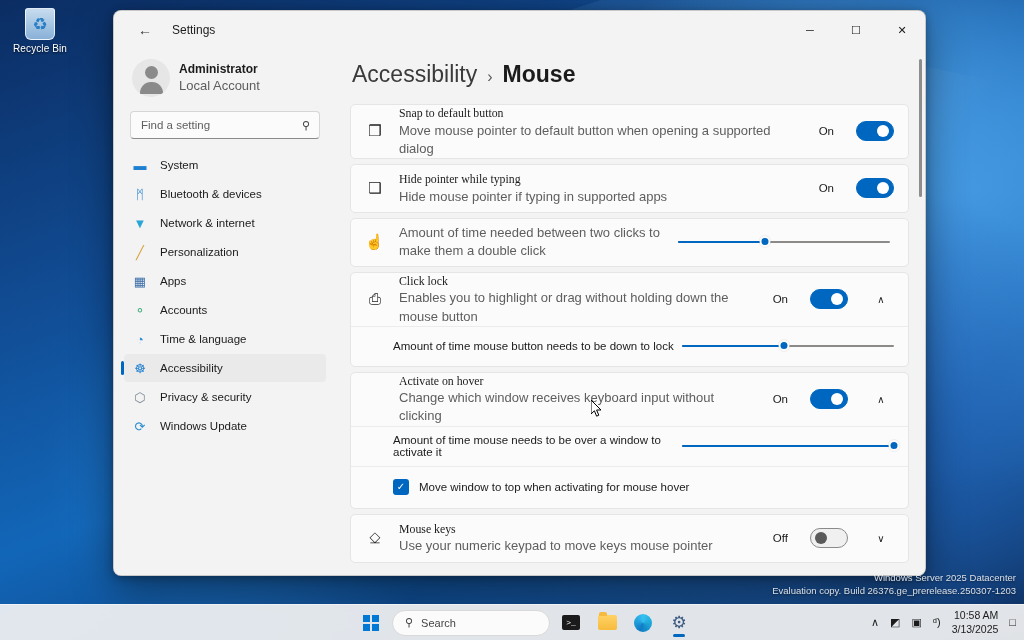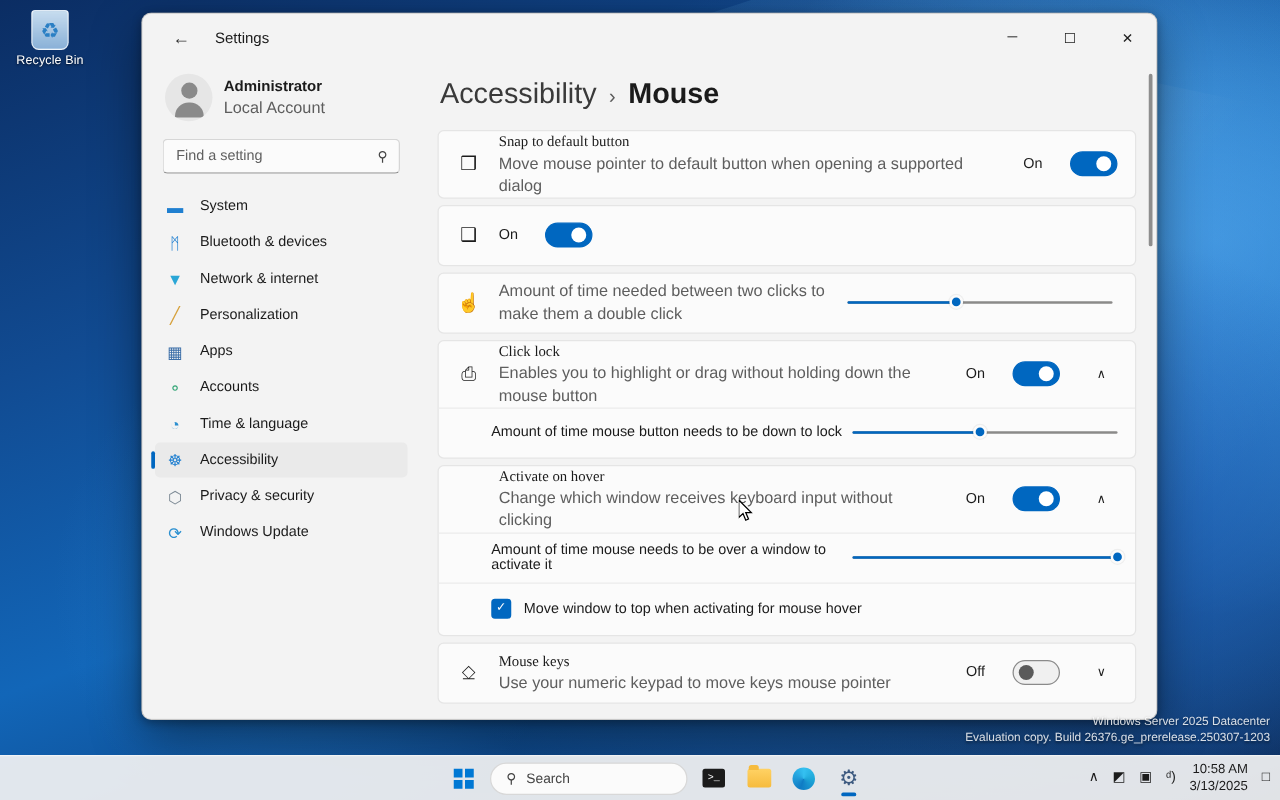--- a/index.html
+++ b/index.html
@@ -369,20 +369,24 @@
               </div>
               <span class="row-state">On</span>
               <div class="toggle">
                 <span class="knob"></span>
               </div>
             </div>
           </div>
           <div class="card">
             <div class="row">
               <span class="row-ic">❑</span>
+              <div class="row-txt">
+                <div class="row-title">Hide pointer while typing</div>
+                <div class="row-sub">Hide mouse pointer if typing in supported apps</div>
+              </div>
               <span class="row-state">On</span>
               <div class="toggle">
                 <span class="knob"></span>
               </div>
             </div>
           </div>
           <div class="card">
             <div class="row">
               <span class="row-ic">☝</span>
               <div class="row-txt">

